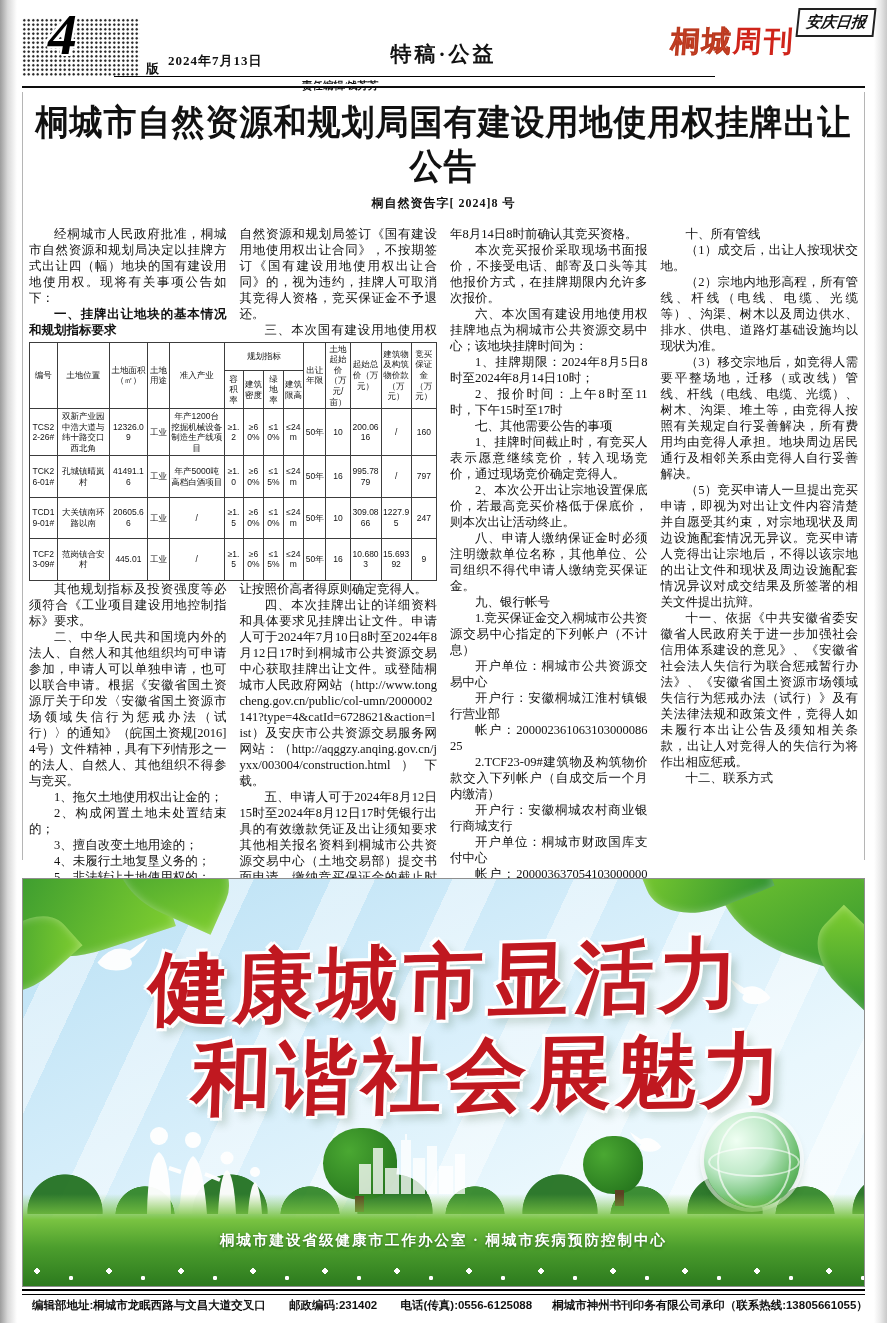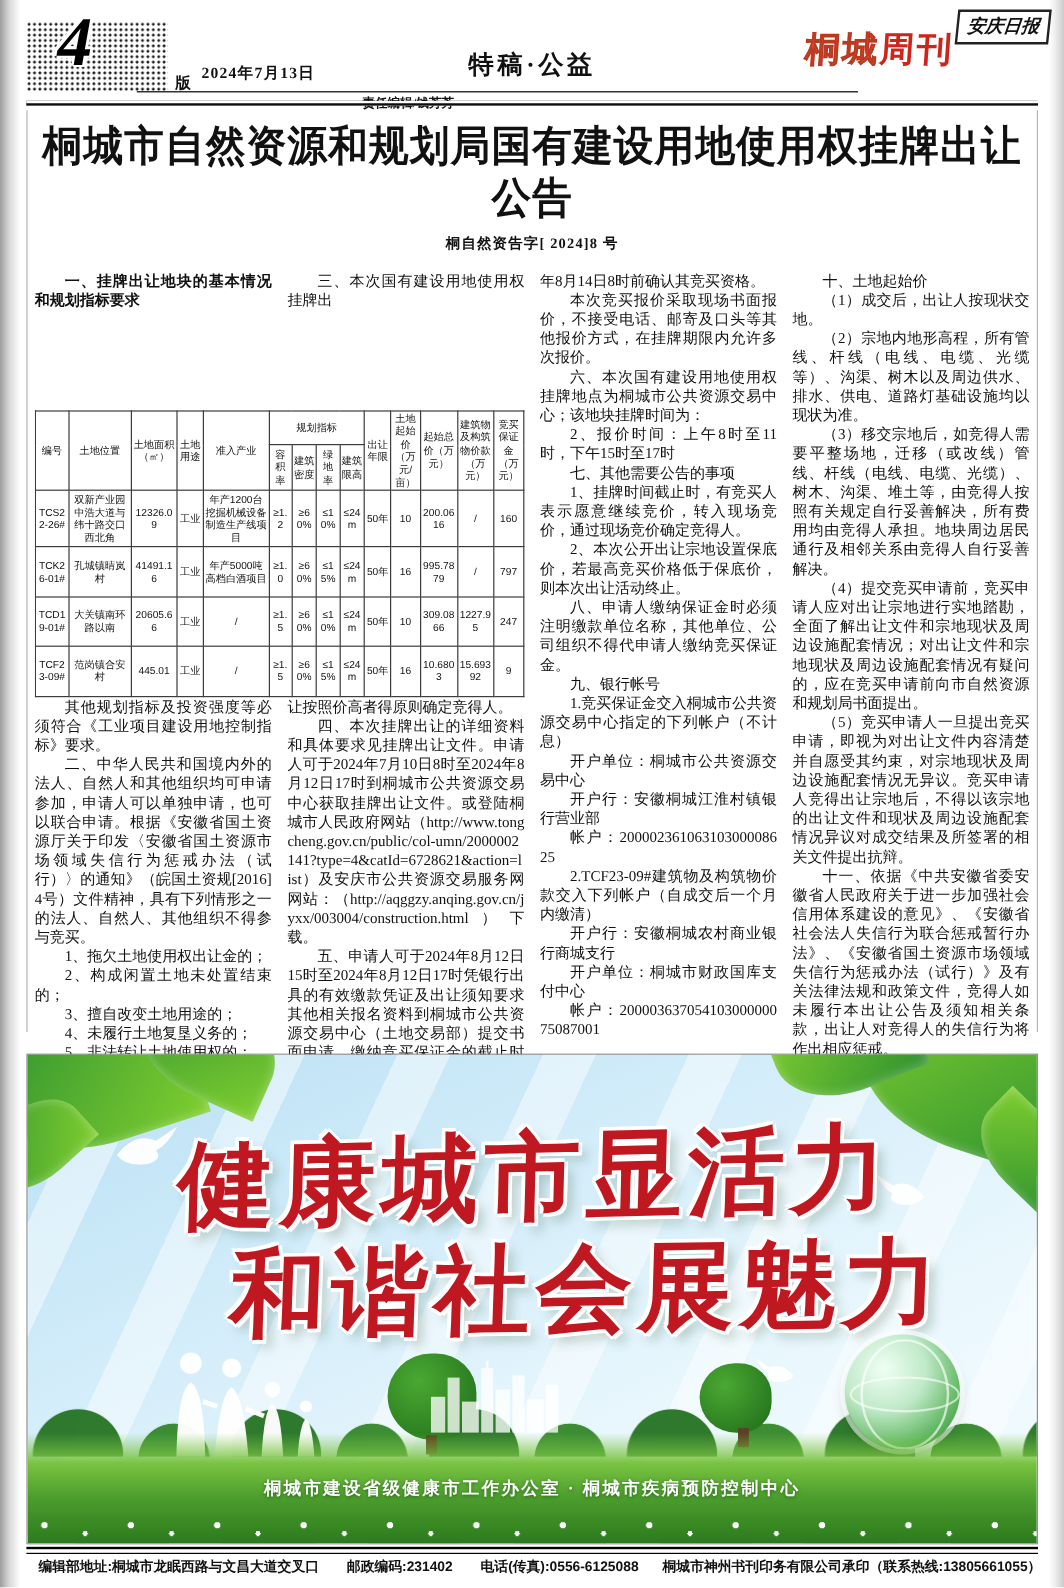--- a/index.html
+++ b/index.html
@@ -146,23 +146,25 @@
 <div class="header-rule"></div>
 
 <div class="announcement">
   <div class="ann-title">桐城市自然资源和规划局国有建设用地使用权挂牌出让公告</div>
   <div class="ann-docnum">桐自然资告字[ 2024]8 号</div>
 
   <div class="cols">
     <div class="left-wrap">
       <div class="two-col top">
         <div>
+            <p class="para">经桐城市人民政府批准，桐城市自然资源和规划局决定以挂牌方式出让四（幅）地块的国有建设用地使用权。现将有关事项公告如下：</p>
             <p class="para bold">一、挂牌出让地块的基本情况和规划指标要求</p>
           </div>
         <div>
+            <p class="para flush">自然资源和规划局签订《国有建设用地使用权出让合同》，不按期签订《国有建设用地使用权出让合同》的，视为违约，挂牌人可取消其竞得人资格，竞买保证金不予退还。</p>
             <p class="para">三、本次国有建设用地使用权挂牌出</p>
           </div>
       </div>
       <table class="land">
           <colgroup>
             <col style="width: 6.8%;">
             <col style="width: 12.8%;">
             <col style="width: 9.4%;">
             <col style="width: 5.4%;">
             <col style="width: 13.4%;">
@@ -279,42 +281,42 @@
             <p class="para flush">让按照价高者得原则确定竞得人。</p>
             <p class="para">四、本次挂牌出让的详细资料和具体要求见挂牌出让文件。申请人可于2024年7月10日8时至2024年8月12日17时到桐城市公共资源交易中心获取挂牌出让文件。或登陆桐城市人民政府网站（http://www.tongcheng.gov.cn/public/col-umn/2000002141?type=4&amp;catId=6728621&amp;action=list）及安庆市公共资源交易服务网网站：（http://aqggzy.anqing.gov.cn/jyxx/003004/construction.html）下载。</p>
             <p class="para">五、申请人可于2024年8月12日15时至2024年8月12日17时凭银行出具的有效缴款凭证及出让须知要求其他相关报名资料到桐城市公共资源交易中心（土地交易部）提交书面申请。缴纳竞买保证金的截止时间为2024年8月12日15时前（竞买保证金必须在缴纳截止时间前到达桐城市公共资源交易中心指定账户）。经审查，申请人按规定缴纳竞买保证金，具备申请条件的，桐城市自然资源和规划局会同桐城市公共资源交易中心将在2024</p>
           </div>
       </div>
     </div>
     <div>
         <p class="para flush">年8月14日8时前确认其竞买资格。</p>
         <p class="para">本次竞买报价采取现场书面报价，不接受电话、邮寄及口头等其他报价方式，在挂牌期限内允许多次报价。</p>
         <p class="para">六、本次国有建设用地使用权挂牌地点为桐城市公共资源交易中心；该地块挂牌时间为：</p>
+        <p class="para">1、挂牌期限：2024年8月5日8时至2024年8月14日10时；</p>
         <p class="para">2、报价时间：上午8时至11时，下午15时至17时</p>
         <p class="para">七、其他需要公告的事项</p>
         <p class="para">1、挂牌时间截止时，有竞买人表示愿意继续竞价，转入现场竞价，通过现场竞价确定竞得人。</p>
         <p class="para">2、本次公开出让宗地设置保底价，若最高竞买价格低于保底价，则本次出让活动终止。</p>
         <p class="para">八、申请人缴纳保证金时必须注明缴款单位名称，其他单位、公司组织不得代申请人缴纳竞买保证金。</p>
         <p class="para">九、银行帐号</p>
         <p class="para">1.竞买保证金交入桐城市公共资源交易中心指定的下列帐户（不计息）</p>
         <p class="para">开户单位：桐城市公共资源交易中心</p>
         <p class="para">开户行：安徽桐城江淮村镇银行营业部</p>
         <p class="para">帐户：20000236106310300008625</p>
         <p class="para">2.TCF23-09#建筑物及构筑物价款交入下列帐户（自成交后一个月内缴清）</p>
         <p class="para">开户行：安徽桐城农村商业银行商城支行</p>
         <p class="para">开户单位：桐城市财政国库支付中心</p>
         <p class="para">帐户：20000363705410300000075087001</p>
       </div>
     <div>
       <div>
-          <p class="para">十、土地起始价</p>
+          <p class="para">十、所有管线</p>
           <p class="para">（1）成交后，出让人按现状交地。</p>
           <p class="para">（2）宗地内地形高程，所有管线、杆线（电线、电缆、光缆等）、沟渠、树木以及周边供水、排水、供电、道路灯基础设施均以现状为准。</p>
           <p class="para">（3）移交宗地后，如竞得人需要平整场地，迁移（或改线）管线、杆线（电线、电缆、光缆）、树木、沟渠、堆土等，由竞得人按照有关规定自行妥善解决，所有费用均由竞得人承担。地块周边居民通行及相邻关系由竞得人自行妥善解决。</p>
-          <p class="para">（4）提交竞买申请前，竞买申请人应对出让宗地进行实地踏勘，全面了解出让文件和宗地现状及周边设施配套情况；对出让文件和宗地现状及周边设施配套情况有疑问的，应在竞买申请前向市自然资源和规划局书面提出。</p>
           <p class="para">（5）竞买申请人一旦提出竞买申请，即视为对出让文件内容清楚并自愿受其约束，对宗地现状及周边设施配套情况无异议。竞买申请人竞得出让宗地后，不得以该宗地的出让文件和现状及周边设施配套情况异议对成交结果及所签署的相关文件提出抗辩。</p>
           <p class="para">十一、依据《中共安徽省委安徽省人民政府关于进一步加强社会信用体系建设的意见》、《安徽省社会法人失信行为联合惩戒暂行办法》、《安徽省国土资源市场领域失信行为惩戒办法（试行）》及有关法律法规和政策文件，竞得人如未履行本出让公告及须知相关条款，出让人对竞得人的失信行为将作出相应惩戒。</p>
           <p class="para">十二、联系方式</p>
         </div>
 
     </div>
   </div>
 </div>
 
 <div class="banner">

